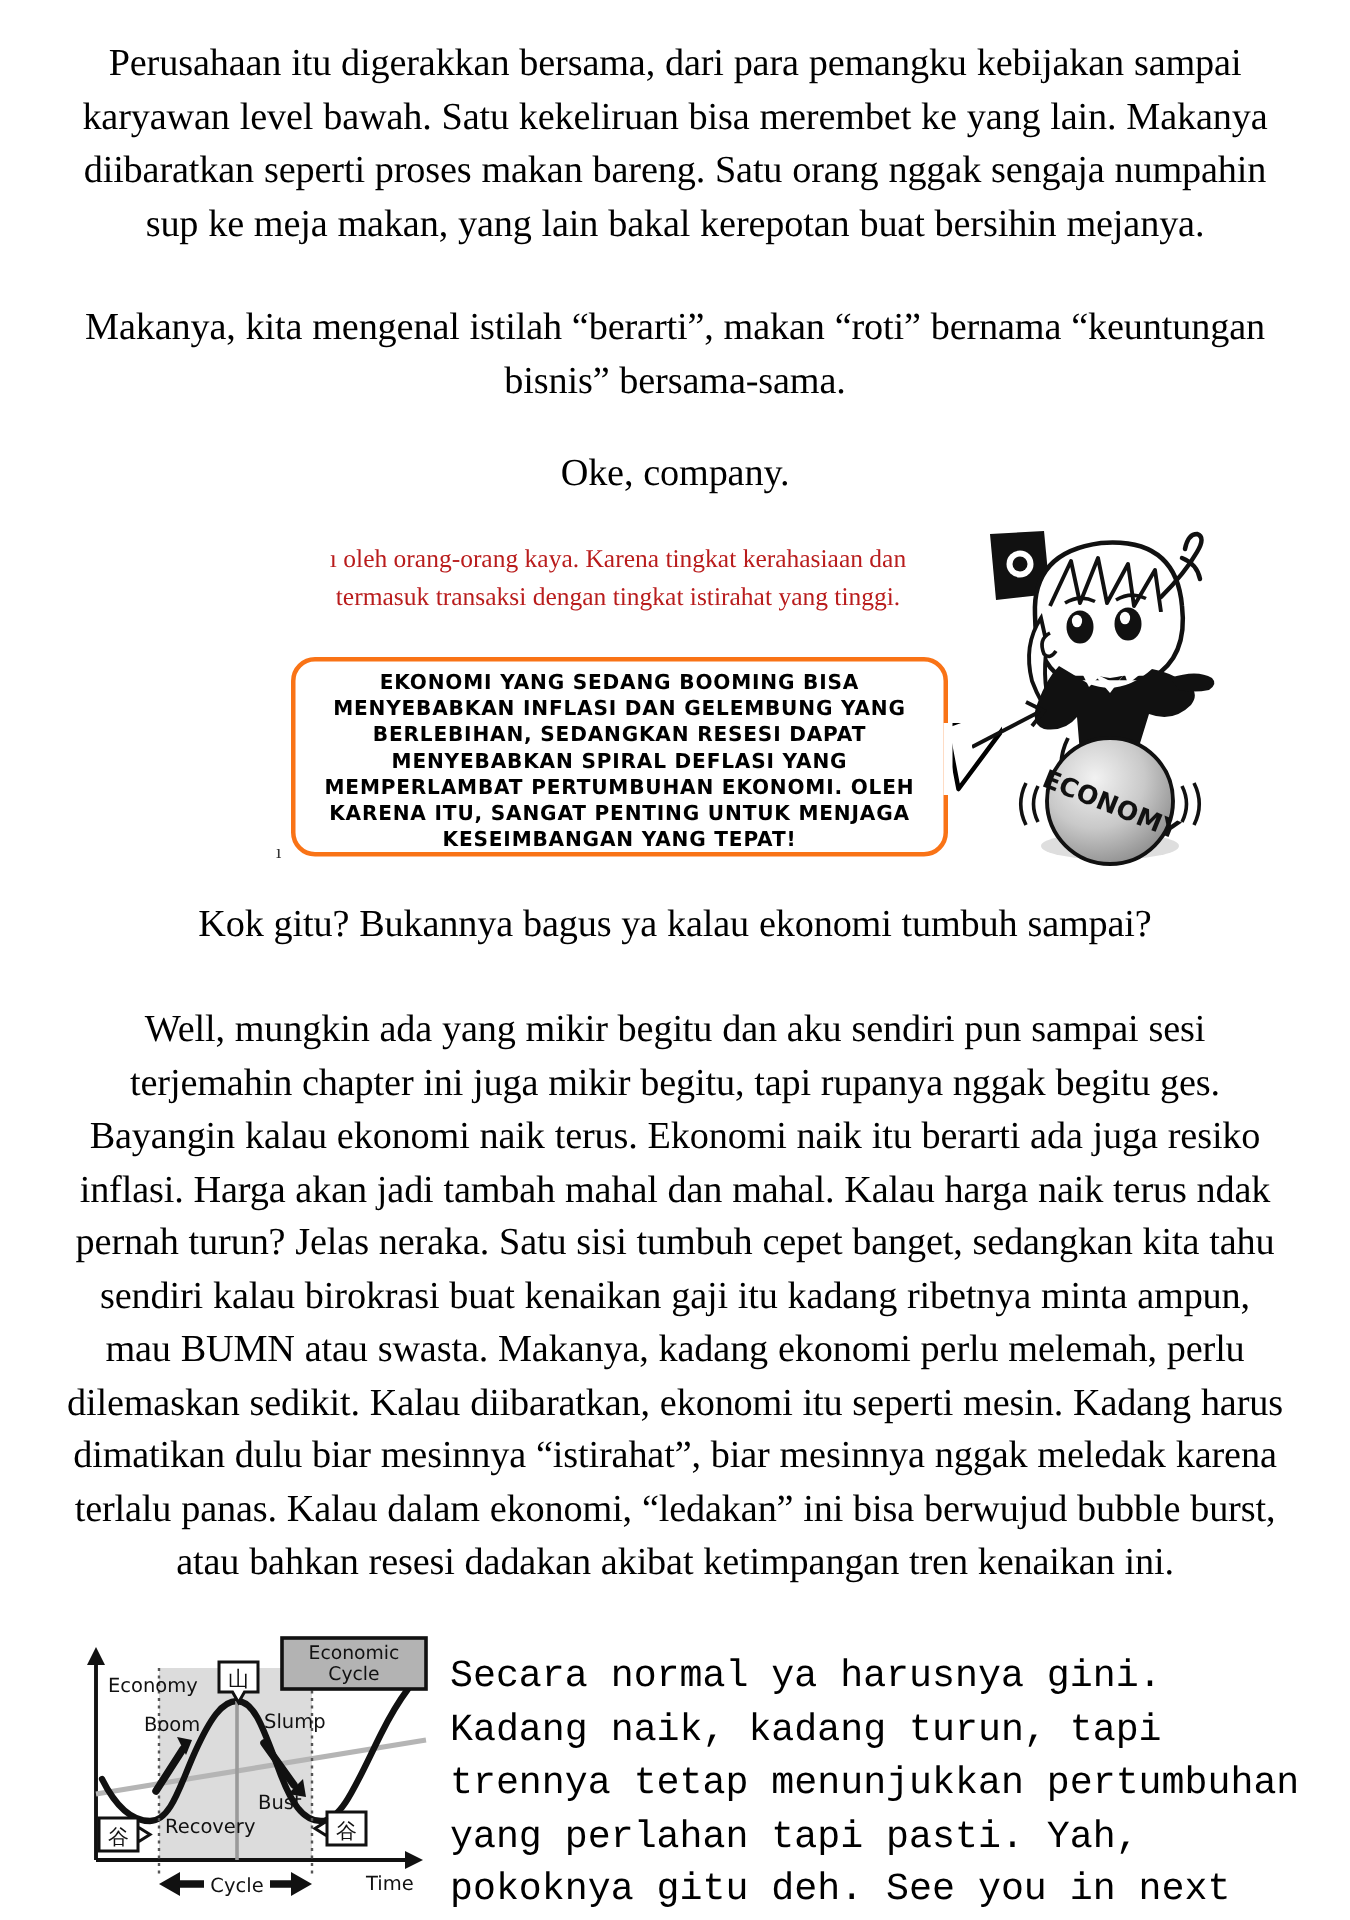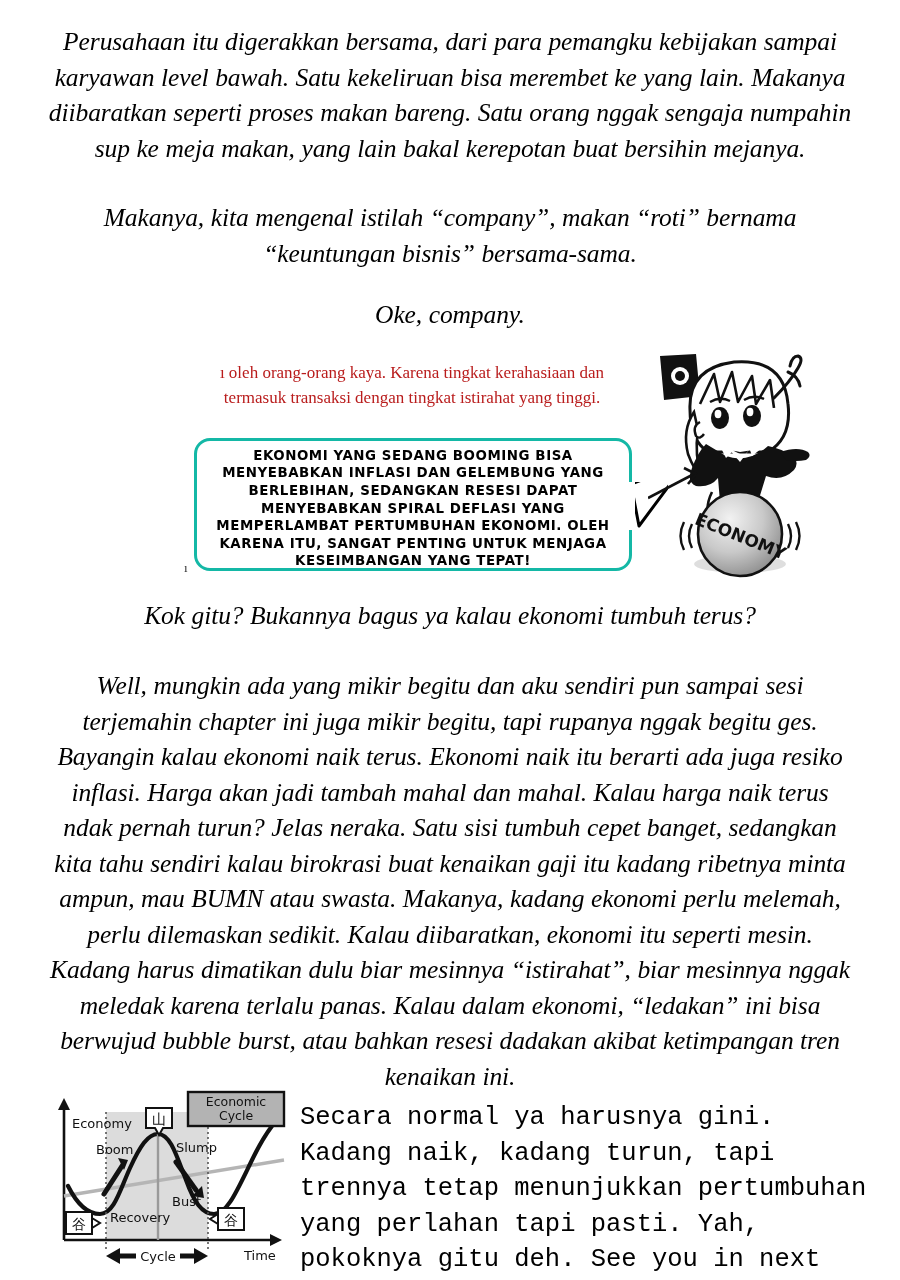--- a/index.html
+++ b/index.html
@@ -26,21 +26,20 @@
   
   .prose {
     position: absolute;
     left: 44px;
     width: 812px;
     text-align: center;
     font-size: 25.5px;
     line-height: 35.5px;
     letter-spacing: -0.1px;
     word-spacing: 0.3px;
-    font-style: italic;
   }
   .prose p { margin: 0; }
 
   #para-opening { top: 24px; }
   #para-company { top: 200px; }
   #para-oke     { top: 297px; }
   #para-kokgitu { top: 598px; }
   #para-well    { top: 668px; }
 
   
@@ -66,21 +65,21 @@
   }
   .panel-narration div { overflow: hidden; }
 
   
   #speech-balloon {
     position: absolute;
     left: 18px;
     top: 86px;
     width: 438px;
     height: 133px;
-    border: 3px solid #14b8a6;
+    border: 3px solid #f97316;
     border-radius: 16px;
     background: #fff;
     box-sizing: border-box;
   }
   #speech-balloon-text {
     position: absolute;
     left: 0; right: 0;
     top: 7px;
     text-align: center;
     font-family: "DejaVu Sans", sans-serif;
@@ -144,21 +143,21 @@
 </head>
 <body>
 
 <div class="page">
 
   <div class="prose" id="para-opening">
     <p>Perusahaan itu digerakkan bersama, dari para pemangku kebijakan sampai karyawan level bawah. Satu kekeliruan bisa merembet ke yang lain. Makanya diibaratkan seperti proses makan bareng. Satu orang nggak sengaja numpahin sup ke meja makan, yang lain bakal kerepotan buat bersihin mejanya.</p>
   </div>
 
   <div class="prose" id="para-company">
-    <p>Makanya, kita mengenal istilah “company”, makan “roti” bernama “keuntungan bisnis” bersama-sama.</p>
+    <p>Makanya, kita mengenal istilah “berarti”, makan “roti” bernama “keuntungan bisnis” bersama-sama.</p>
   </div>
 
   <div class="prose" id="para-oke">
     <p>Oke, company.</p>
   </div>
 
   <div id="manga-panel">
 
     <div class="panel-narration">
       <div>ı oleh orang-orang kaya. Karena tingkat kerahasiaan dan</div>
@@ -247,21 +246,21 @@
       </g>
 
       <path d="M44 172 Q38 184 44 196" fill="none" stroke="#111" stroke-width="2.4"></path>
       <path d="M36 170 Q29 184 36 198" fill="none" stroke="#111" stroke-width="2.4"></path>
       <path d="M140 172 Q146 184 140 196" fill="none" stroke="#111" stroke-width="2.4"></path>
       <path d="M148 170 Q155 184 148 198" fill="none" stroke="#111" stroke-width="2.4"></path>
     </svg>
   </div>
 
   <div class="prose" id="para-kokgitu">
-    <p>Kok gitu? Bukannya bagus ya kalau ekonomi tumbuh terus?</p>
+    <p>Kok gitu? Bukannya bagus ya kalau ekonomi tumbuh sampai?</p>
   </div>
 
   <div class="prose" id="para-well">
     <p>Well, mungkin ada yang mikir begitu dan aku sendiri pun sampai sesi terjemahin chapter ini juga mikir begitu, tapi rupanya nggak begitu ges. Bayangin kalau ekonomi naik terus. Ekonomi naik itu berarti ada juga resiko inflasi. Harga akan jadi tambah mahal dan mahal. Kalau harga naik terus ndak pernah turun? Jelas neraka. Satu sisi tumbuh cepet banget, sedangkan kita tahu sendiri kalau birokrasi buat kenaikan gaji itu kadang ribetnya minta ampun, mau BUMN atau swasta. Makanya, kadang ekonomi perlu melemah, perlu dilemaskan sedikit. Kalau diibaratkan, ekonomi itu seperti mesin. Kadang harus dimatikan dulu biar mesinnya “istirahat”, biar mesinnya nggak meledak karena terlalu panas. Kalau dalam ekonomi, “ledakan” ini bisa berwujud bubble burst, atau bahkan resesi dadakan akibat ketimpangan tren kenaikan ini.</p>
   </div>
 
   <div id="economic-cycle-figure">
     <svg width="248" height="186" viewBox="0 0 248 186">
 
       <rect x="58" y="22" width="102" height="128" fill="#dcdcdc"></rect>

